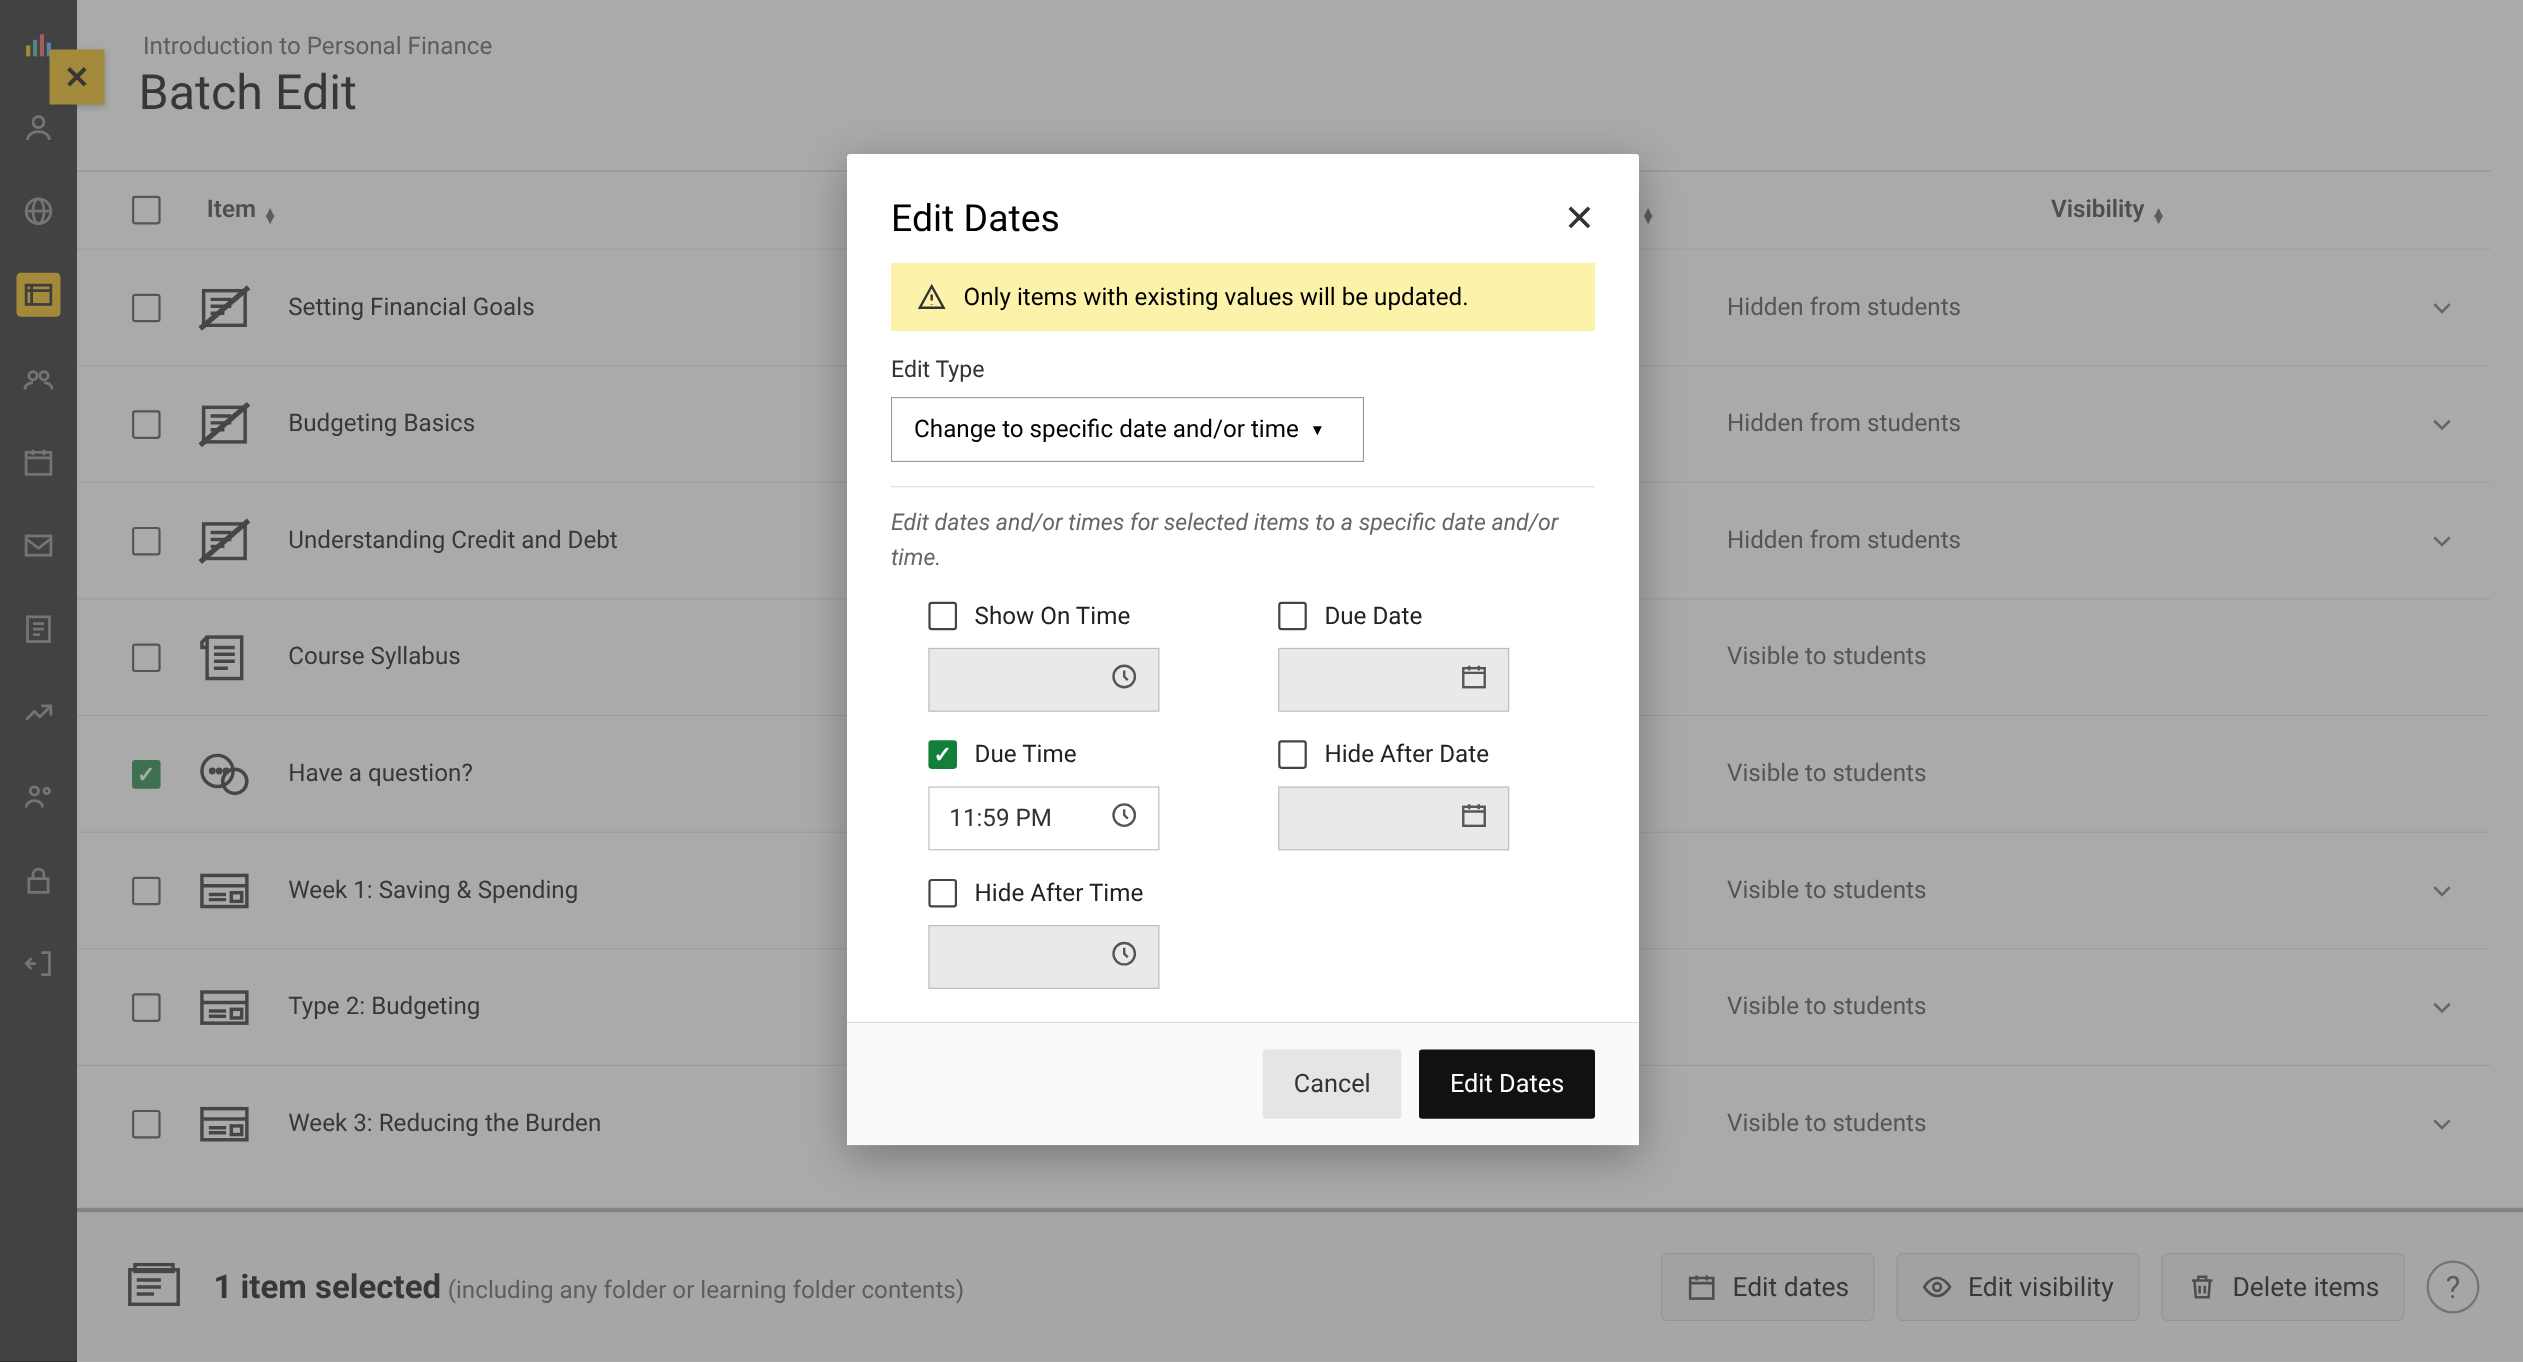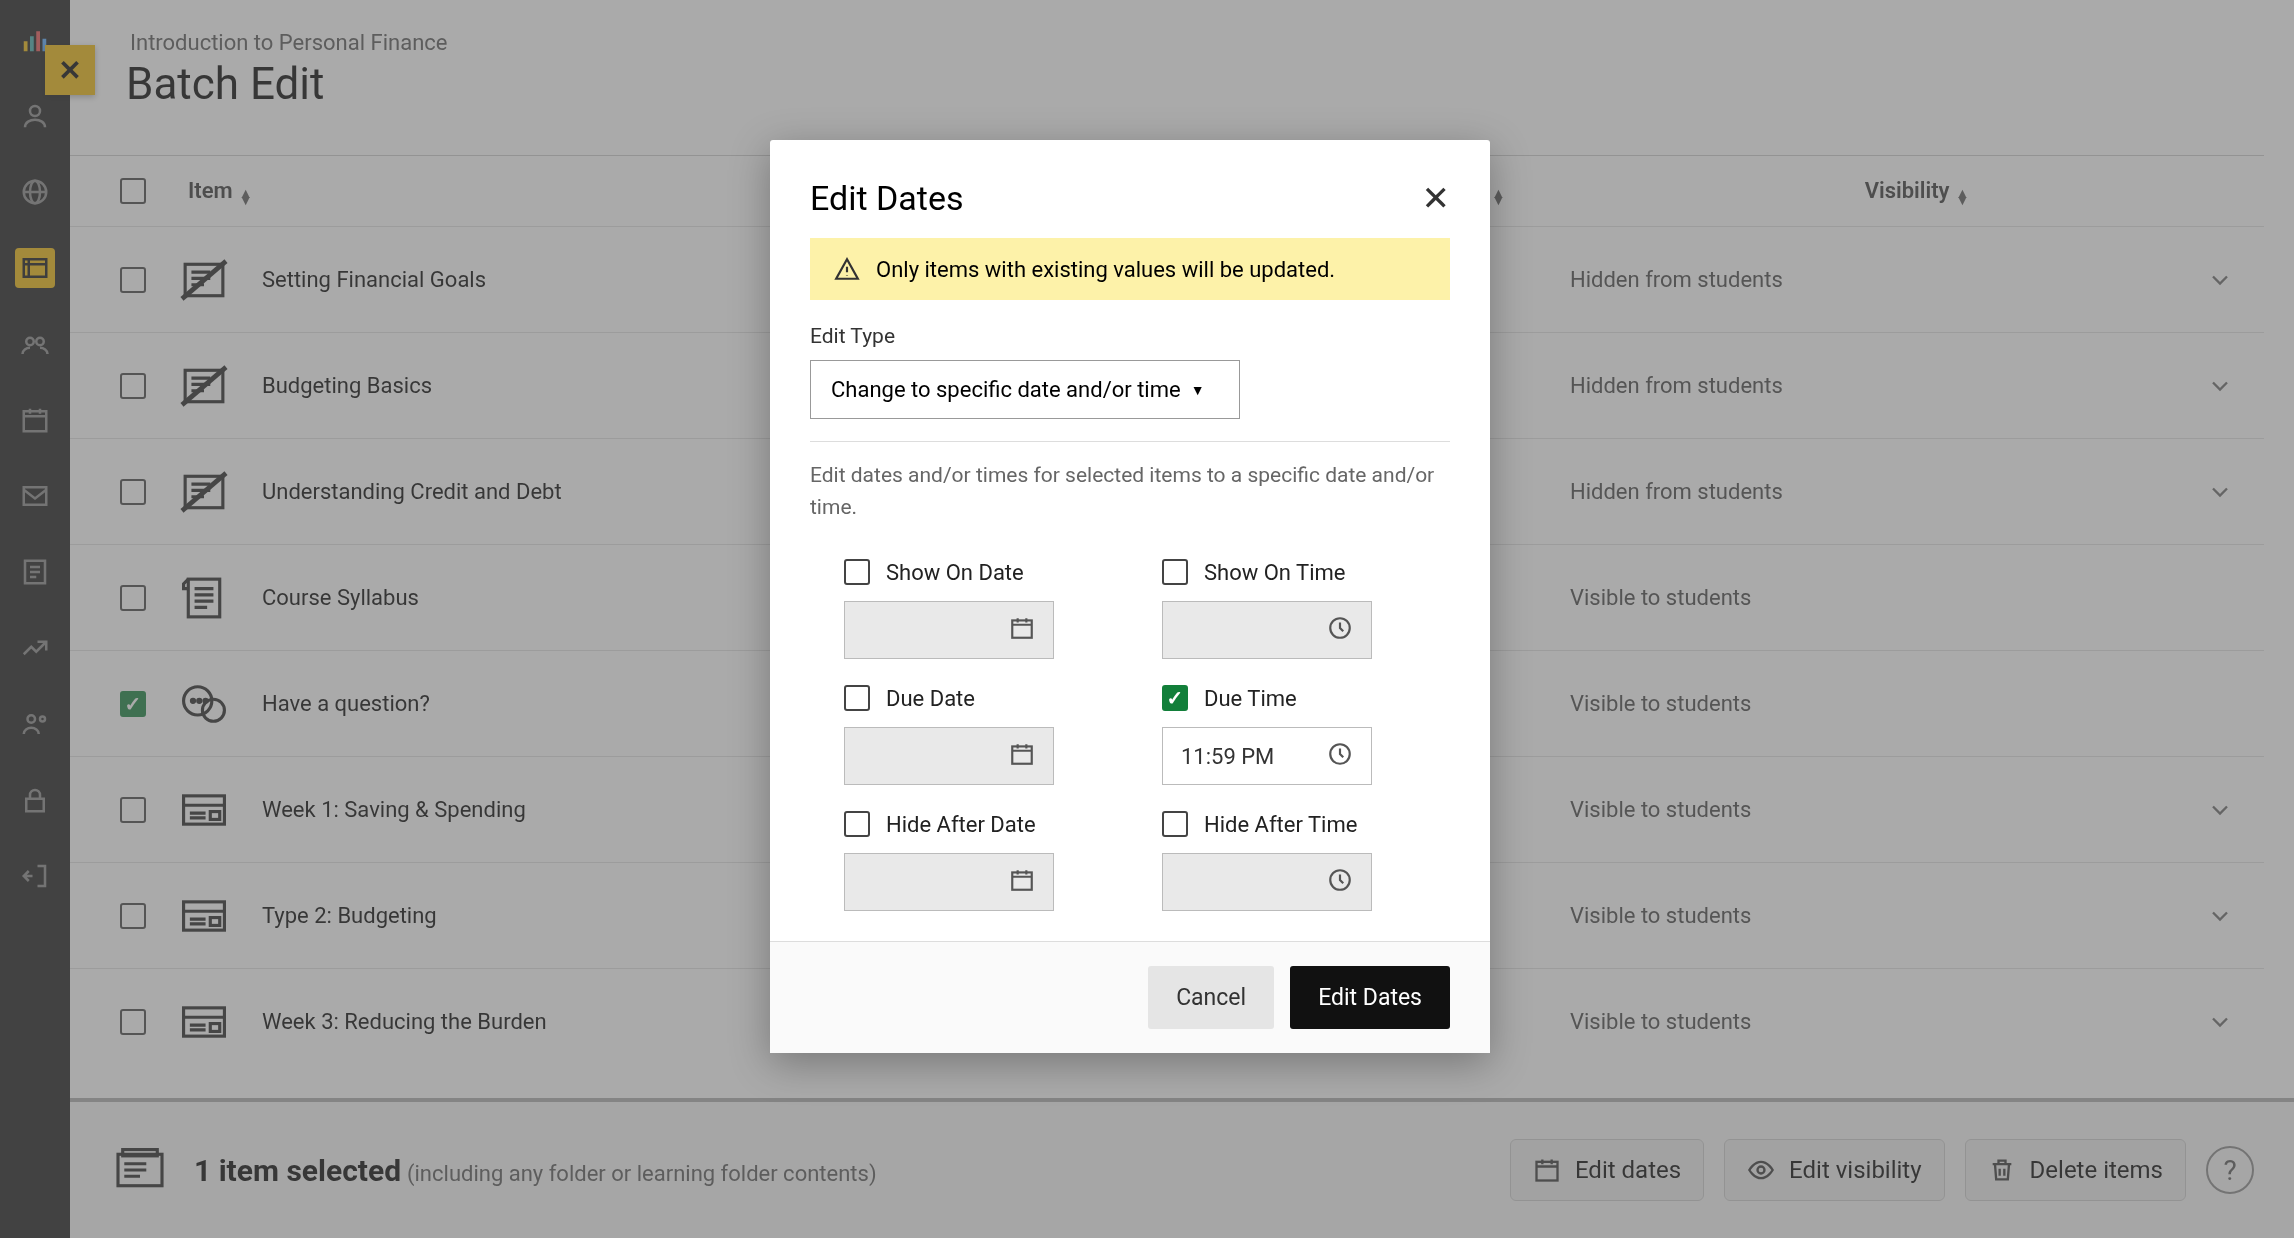--- a/index.html
+++ b/index.html
@@ -55,21 +55,21 @@
   .modal-head { padding:38px 40px 20px; display:flex; justify-content:space-between; align-items:center;}
   .modal-title { font-size:34px; font-weight:400;}
   .modal-close { font-size:34px; color:#333; cursor:pointer; }
   .info-banner { margin:0 40px 24px; background:#fdf2a9; padding:18px 24px; display:flex; align-items:center; gap:16px; font-size:22px;}
   .info-banner svg { width:26px; height:26px; stroke:#333; stroke-width:2; fill:none;}
   .modal-body { padding:0 40px 30px; }
   .field-label { font-size:21px; color:#333; margin-bottom:12px;}
   .select { border:1px solid #999; padding:16px 20px; font-size:22px; display:flex; align-items:center; gap:10px; width:430px; margin-bottom:22px;}
   .select .caret { font-size:14px;}
   .divider { height:1px; background:#ddd; margin:0 0 18px;}
-  .helper { font-size:21px; color:#666; line-height:1.5; margin-bottom:36px;}
+  .helper { font-size:21px; color:#666; line-height:1.5; margin-bottom:23px;font-style:italic;}
   .date-grid { display:grid; grid-template-columns:1fr 1fr; gap:26px 30px; padding-left:34px;}
   .dg-cell {}
   .dg-label { display:flex; align-items:center; gap:16px; font-size:22px; color:#222; margin-bottom:16px;}
   .dg-input { display:flex; align-items:center; border:1px solid #bbb; background:#e9e9e9; height:58px; padding:0 18px; width:210px; justify-content:space-between; font-size:22px; color:#333;}
   .dg-input.enabled { background:#fff;}
   .dg-input svg { width:26px; height:26px; stroke:#555; stroke-width:2; fill:none;}
   .modal-foot { border-top:1px solid #ddd; background:#fafafa; padding:24px 40px; display:flex; justify-content:flex-end; gap:16px;}
   .btn { padding:18px 28px; font-size:23px; border-radius:3px; border:none;}
   .btn-cancel { background:#e5e5e5; color:#333;}
   .btn-primary { background:#111; color:#fff;}
@@ -403,95 +403,82 @@
       <div class="select">
         <span>Change to specific date and/or time</span>
           <span class="caret">▼</span>
       </div>
       <div class="divider"></div>
       <div class="helper">Edit dates and/or times for selected items to a specific date and/or time.</div>
       <div class="date-grid" id="dgrid">
     <div class="dg-cell">
       <div class="dg-label">
         <span class="checkbox "></span>
-        <span>Show On Date</span>
+        <span>Show On Time</span>
+      </div>
+      <div class="dg-input ">
+        <span></span>
+        <span><svg viewBox="0 0 24 24">
+                  <circle cx="12" cy="12" r="9"></circle>
+                  <path d="M12 7v5l3 3"></path>
+                </svg></span>
+      </div>
+    </div>
+    <div class="dg-cell">
+      <div class="dg-label">
+        <span class="checkbox "></span>
+        <span>Due Date</span>
       </div>
       <div class="dg-input ">
         <span></span>
         <span><svg viewBox="0 0 24 24">
                   <rect x="3" y="5" width="18" height="16"></rect>
                   <path d="M3 9h18M8 3v4M16 3v4"></path>
                 </svg></span>
       </div>
     </div>
     <div class="dg-cell">
       <div class="dg-label">
-        <span class="checkbox "></span>
-        <span>Show On Time</span>
+        <span class="checkbox checked"></span>
+        <span>Due Time</span>
+      </div>
+      <div class="dg-input enabled">
+        <span>11:59 PM</span>
+        <span><svg viewBox="0 0 24 24">
+                  <circle cx="12" cy="12" r="9"></circle>
+                  <path d="M12 7v5l3 3"></path>
+                </svg></span>
+      </div>
+    </div>
+    <div class="dg-cell">
+      <div class="dg-label">
+        <span class="checkbox "></span>
+        <span>Hide After Date</span>
+      </div>
+      <div class="dg-input ">
+        <span></span>
+        <span><svg viewBox="0 0 24 24">
+                  <rect x="3" y="5" width="18" height="16"></rect>
+                  <path d="M3 9h18M8 3v4M16 3v4"></path>
+                </svg></span>
+      </div>
+    </div>
+    <div class="dg-cell">
+      <div class="dg-label">
+        <span class="checkbox "></span>
+        <span>Hide After Time</span>
       </div>
       <div class="dg-input ">
         <span></span>
         <span><svg viewBox="0 0 24 24">
                   <circle cx="12" cy="12" r="9"></circle>
                   <path d="M12 7v5l3 3"></path>
                 </svg></span>
       </div>
     </div>
-    <div class="dg-cell">
-      <div class="dg-label">
-        <span class="checkbox "></span>
-        <span>Due Date</span>
-      </div>
-      <div class="dg-input ">
-        <span></span>
-        <span><svg viewBox="0 0 24 24">
-                  <rect x="3" y="5" width="18" height="16"></rect>
-                  <path d="M3 9h18M8 3v4M16 3v4"></path>
-                </svg></span>
-      </div>
-    </div>
-    <div class="dg-cell">
-      <div class="dg-label">
-        <span class="checkbox checked"></span>
-        <span>Due Time</span>
-      </div>
-      <div class="dg-input enabled">
-        <span>11:59 PM</span>
-        <span><svg viewBox="0 0 24 24">
-                  <circle cx="12" cy="12" r="9"></circle>
-                  <path d="M12 7v5l3 3"></path>
-                </svg></span>
-      </div>
-    </div>
-    <div class="dg-cell">
-      <div class="dg-label">
-        <span class="checkbox "></span>
-        <span>Hide After Date</span>
-      </div>
-      <div class="dg-input ">
-        <span></span>
-        <span><svg viewBox="0 0 24 24">
-                  <rect x="3" y="5" width="18" height="16"></rect>
-                  <path d="M3 9h18M8 3v4M16 3v4"></path>
-                </svg></span>
-      </div>
-    </div>
-    <div class="dg-cell">
-      <div class="dg-label">
-        <span class="checkbox "></span>
-        <span>Hide After Time</span>
-      </div>
-      <div class="dg-input ">
-        <span></span>
-        <span><svg viewBox="0 0 24 24">
-                  <circle cx="12" cy="12" r="9"></circle>
-                  <path d="M12 7v5l3 3"></path>
-                </svg></span>
-      </div>
-    </div>
         </div>
     </div>
     <div class="modal-foot">
       <button class="btn btn-cancel">Cancel</button>
       <button class="btn btn-primary">Edit Dates</button>
     </div>
   </div>
 
 </div>
 

